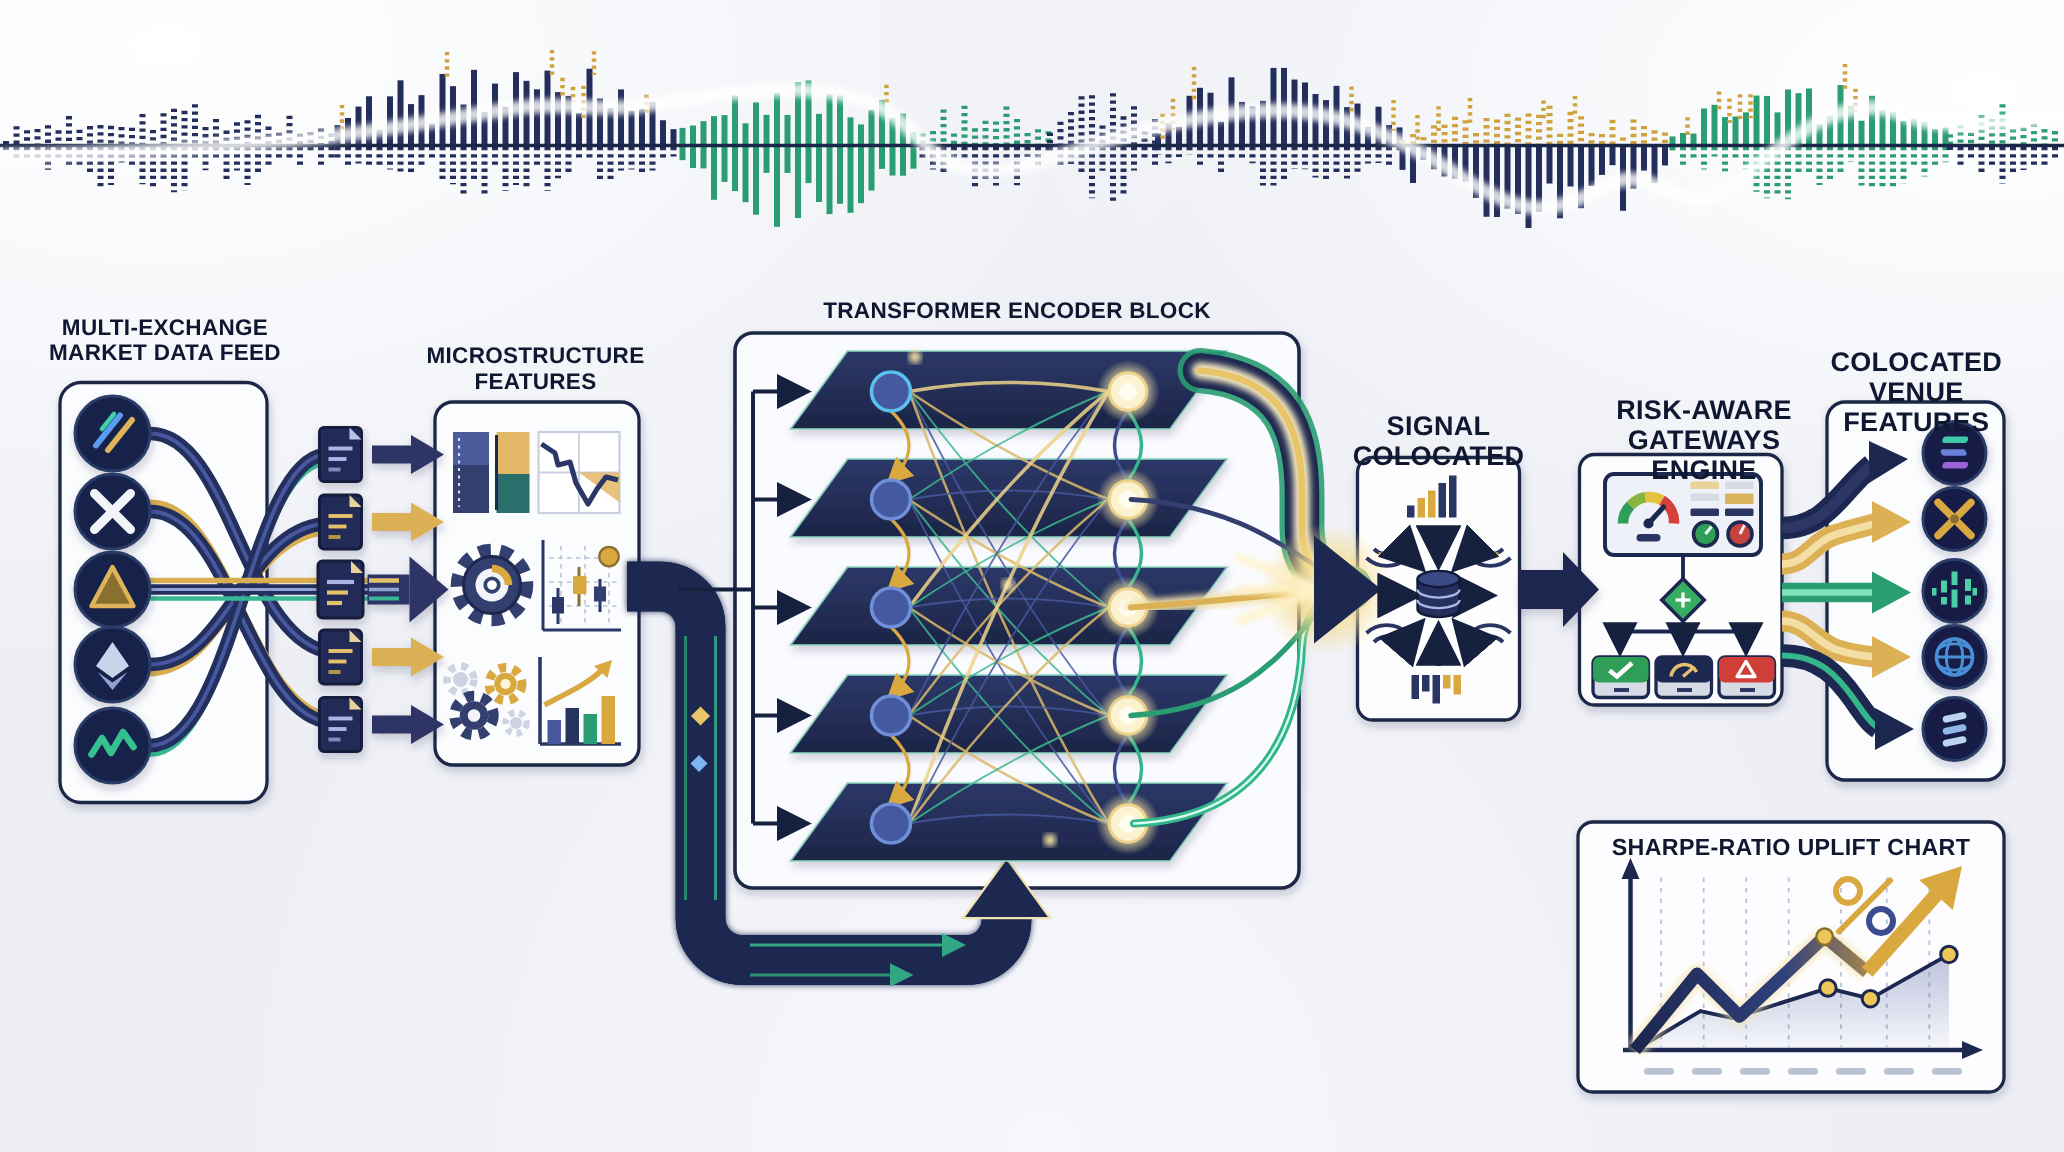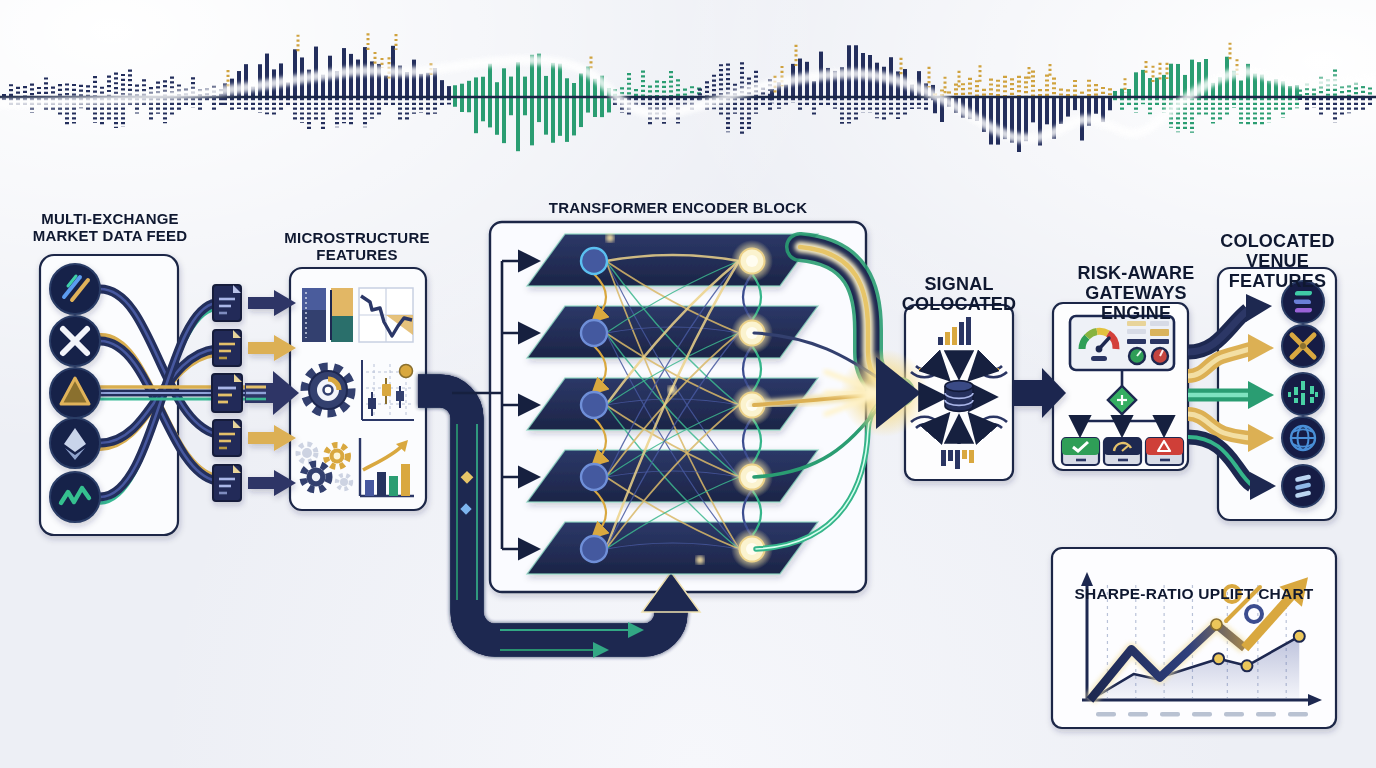--- a/index.html
+++ b/index.html
@@ -1048,17 +1048,17 @@
   <span class="ln">COLOCATED</span>
 </div>
 <div class="lbl lbl-sm" style="left:1051px;top:263px;width:170px;">
   <span class="ln">RISK-AWARE</span>
   <span class="ln">GATEWAYS ENGINE</span>
 </div>
 <div class="lbl lbl-sm" style="left:1205px;top:231px;width:145px;">
   <span class="ln">COLOCATED</span>
   <span class="ln">VENUE FEATURES</span>
 </div>
-<div class="lbl" style="left:1062px;top:557px;width:264px;font-size:15.5px;margin-top:28px;">
+<div class="lbl" style="left:1062px;top:557px;width:264px;font-size:15.5px;">
   <span class="ln">SHARPE-RATIO UPLIFT CHART</span>
 </div>
 
 </div>
 
 </body></html>

